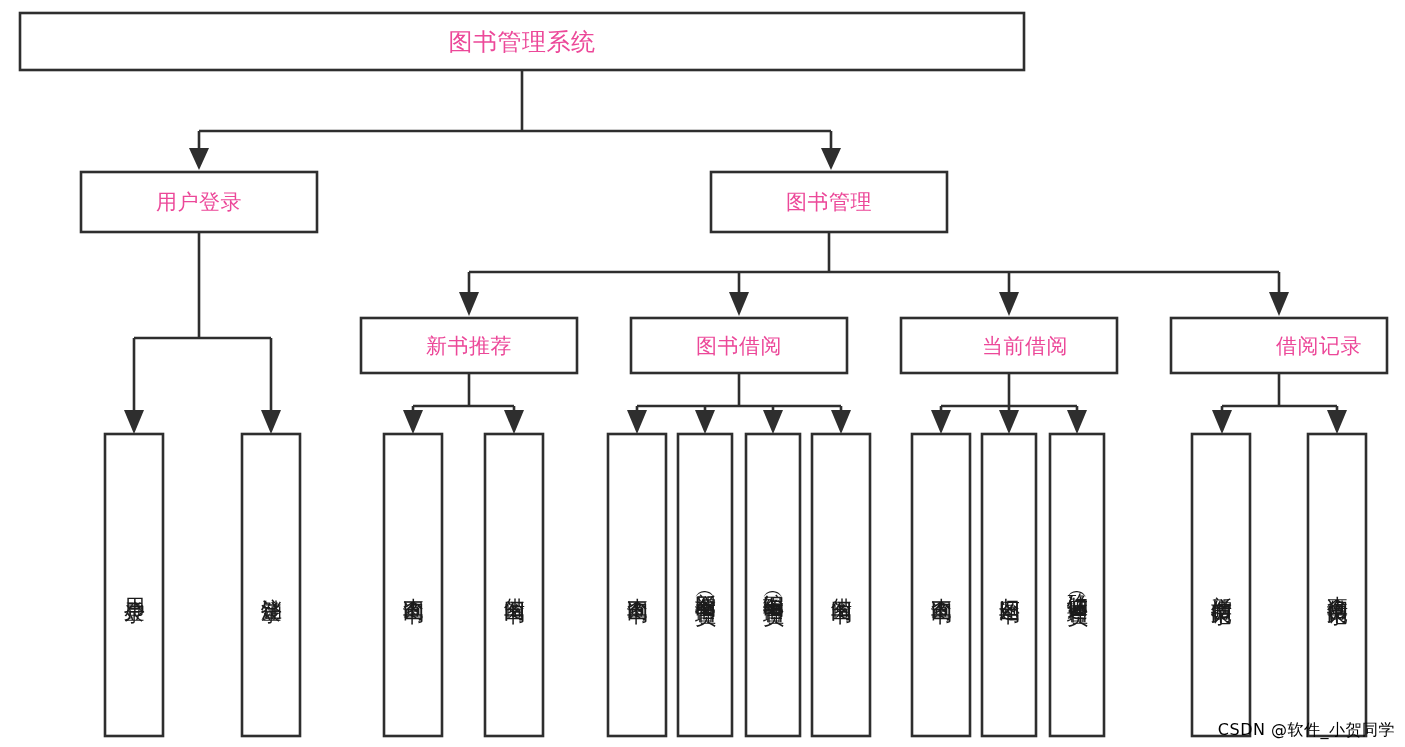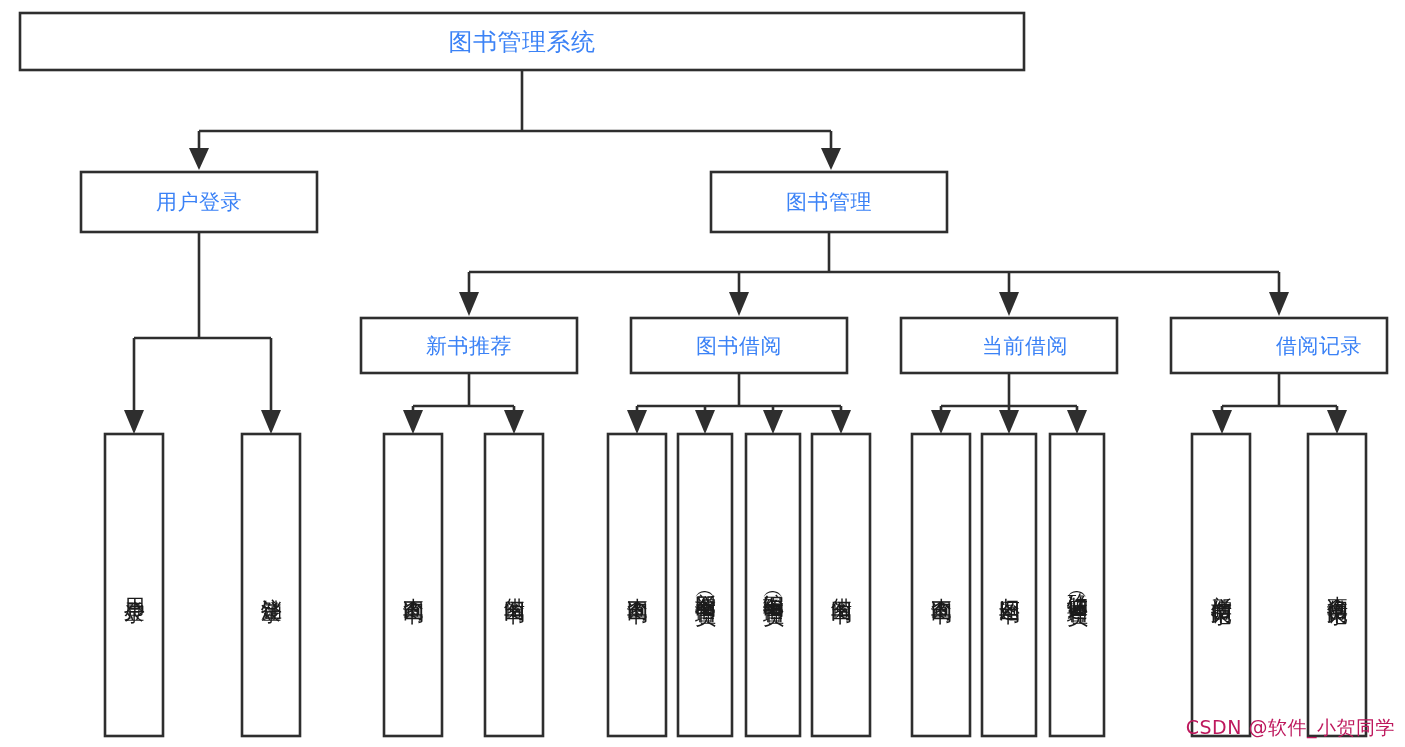--- a/index.html
+++ b/index.html
@@ -39,21 +39,21 @@
   }
   .arrow-head {
     fill: #2e2e2e;
     stroke: none;
   }
   .node-label-h {
     position: absolute;
     display: flex;
     align-items: center;
     justify-content: center;
-    color: #3b82f6;
+    color: #ec4899;
     font-size: 21px;
     letter-spacing: 0.5px;
     white-space: nowrap;
     pointer-events: none;
   }
   .node-label-v {
     position: absolute;
     display: flex;
     align-items: center;
     justify-content: center;
@@ -62,22 +62,22 @@
     writing-mode: vertical-rl;
     text-orientation: upright;
     letter-spacing: 2px;
     line-height: 1;
     pointer-events: none;
   }
   .watermark {
     position: absolute;
     right: 10px;
     bottom: 6px;
-    font-size: 19px;
-    color: #be185d;
+    font-size: 16px;
+    color: #000000;
     letter-spacing: 0.5px;
     white-space: nowrap;
     pointer-events: none;
   }
 </style>
 </head>
 <body>
 
 <div id="diagram-root">
 

